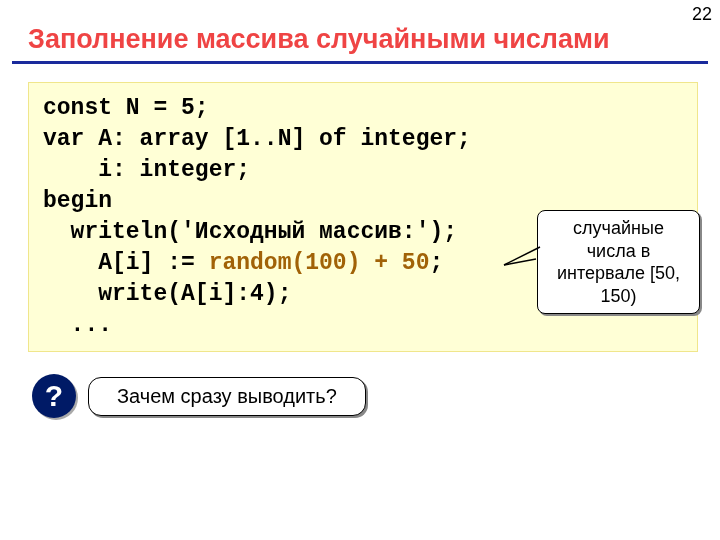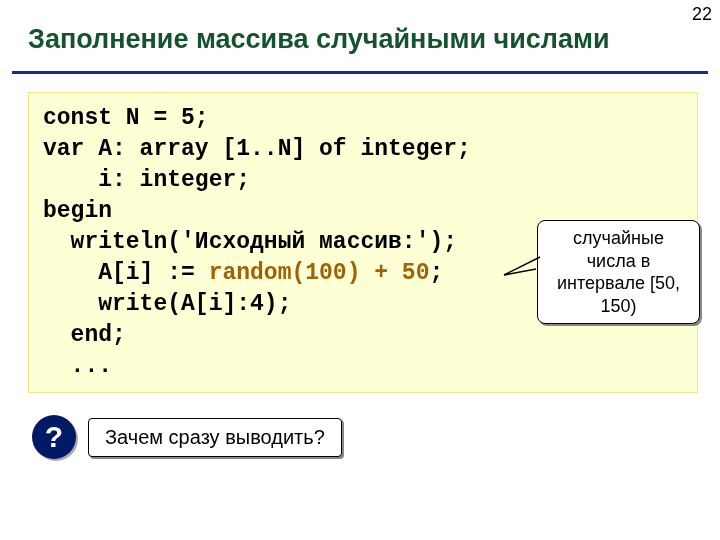--- a/index.html
+++ b/index.html
@@ -14,22 +14,22 @@
     position: absolute;
     top: 4px;
     right: 8px;
     font-size: 18px;
     color: #000;
     text-align: center;
   }
   .title {
     font-size: 27px;
     font-weight: bold;
-    color: #14532d;
-    padding: 24px 16px 16px 16px;
+    color: #ef4444;
+    padding: 24px 16px 6px 16px;
     border-bottom: 3px solid #1a2a9c;
     margin: 0 12px 18px 12px;
   }
   .code-block {
     margin: 8px 22px 0 28px;
     background: #ffffd6;
     border: 1px solid #f0e68c;
     padding: 10px 14px 10px 14px;
     font-family: "Courier New", monospace;
     font-size: 23px;
@@ -79,43 +79,42 @@
     border-radius: 50%;
     display: flex;
     align-items: center;
     justify-content: center;
     flex-shrink: 0;
     box-shadow: 2px 2px 0 #aaa;
   }
   .q-text {
     margin-left: 12px;
     border: 1.5px solid #000;
-    border-radius: 4px;
-    padding: 7px 16px;
+    border-radius: 13px;
+    padding: 7px 28px;
     font-size: 20px;
     background: #fff;
     box-shadow: 2px 2px 0 #888;
   }
 </style>
 </head>
 <body>
 
 <div class="page-number">22</div>
 
 <h1 class="title">Заполнение массива случайными числами</h1>
 
 <div class="code-block">
   <div class="code-line">const N = 5;</div>
   <div class="code-line">var A: array [1..N] of integer;</div>
   <div class="code-line">    i: integer;</div>
   <div class="code-line">begin</div>
   <div class="code-line">  writeln('Исходный массив:');</div>
   <div class="code-line"><span>    A[i] := </span><span class="red">random(100) + 50</span><span>;</span></div>
   <div class="code-line">    write(A[i]:4);</div>
-  <div class="code-line">  end;</div>
   <div class="code-line">  ...</div>
 
   <div class="callout-wrap">
     <div class="callout">
       <svg class="callout-tail" width="40" height="28">
         <polyline points="2,24 38,6" stroke="#000" stroke-width="1.5" fill="none"></polyline>
         <polyline points="2,24 34,18" stroke="#000" stroke-width="1.5" fill="none"></polyline>
       </svg>
       <div>случайные числа в</div>
       <div>интервале [50, 150)</div>

